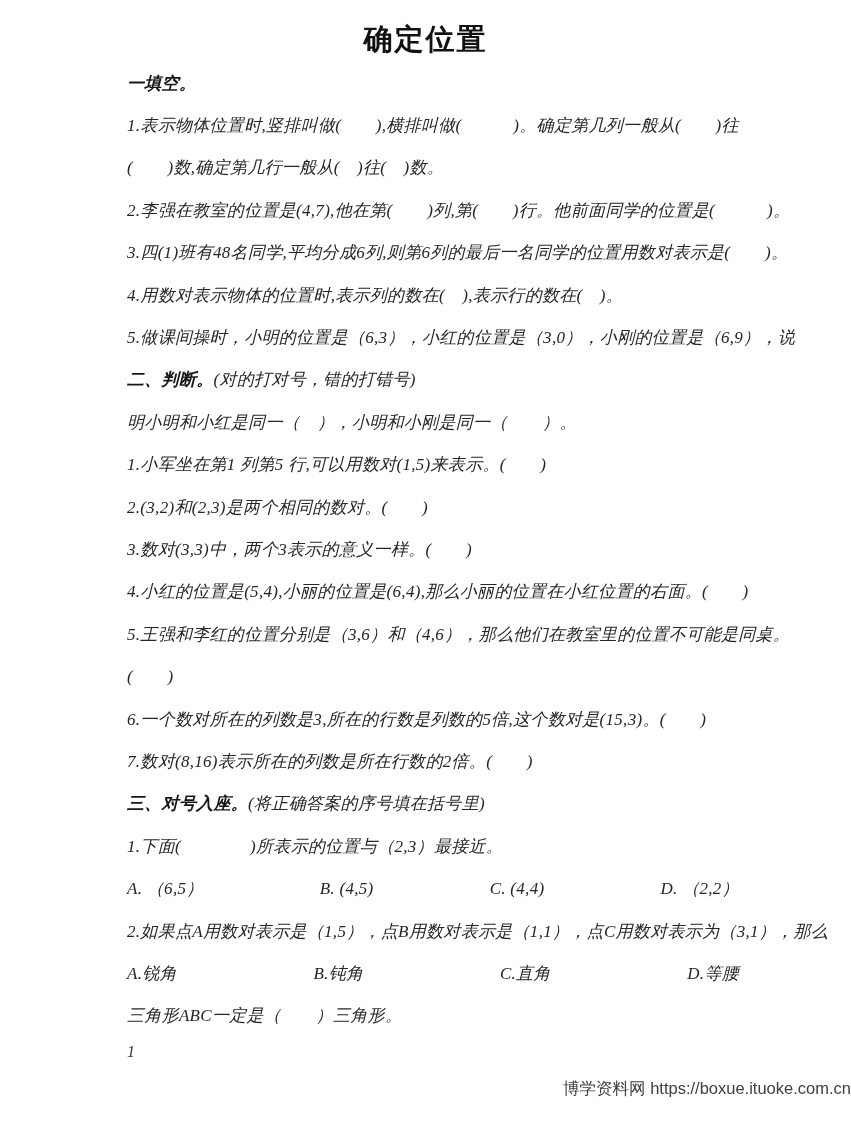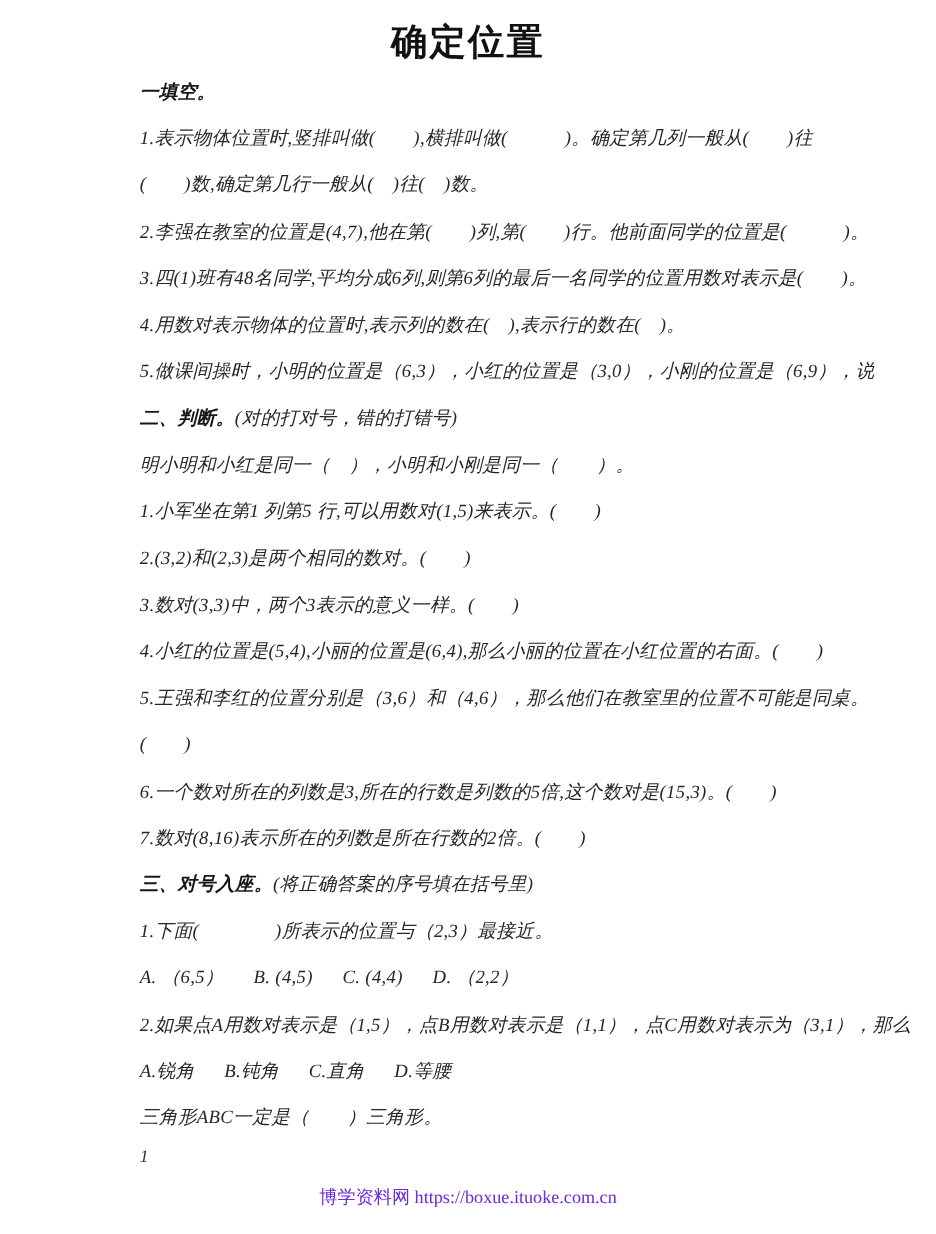--- a/index.html
+++ b/index.html
@@ -13,21 +13,21 @@
     height: 1122px;
     background: #ffffff;
     overflow: hidden;
     font-family: "Liberation Serif", "DejaVu Serif", serif;
     color: #262626;
   }
   .title {
     padding-top: 20px;
     height: 38px;
     text-align: center;
-    font-size: 33px;
+    font-size: 29px;
     line-height: 38px;
     font-weight: bold;
     color: #111111;
     letter-spacing: 2px;
   }
   .content {
     margin-left: 127px;
     margin-top: 4px;
     width: 612px;
     font-style: italic;
@@ -45,37 +45,38 @@
   }
   .jrow .bracket {
     margin-right: 26px;
   }
   .heading .bold {
     font-weight: bold;
     color: #161616;
   }
   .options {
     gap: 27px;
+    justify-content: space-between;
   }
   .pagenum {
     height: 30px;
     display: flex;
     align-items: center;
     font-size: 16px;
     color: #333333;
   }
   .footer {
     position: absolute;
     left: 0;
     bottom: 22px;
     width: 100%;
-    text-align: center;
+    text-align: right;
     font-size: 16.5px;
-    color: #6d28d9;
-    font-family: Liberation Serif, serif;
+    color: #404040;
+    font-family: Liberation Sans, sans-serif;
   }
 </style>
 </head>
 <body>
 
 <div class="page">
 
   <div class="title">确定位置</div>
 
   <div class="content">

